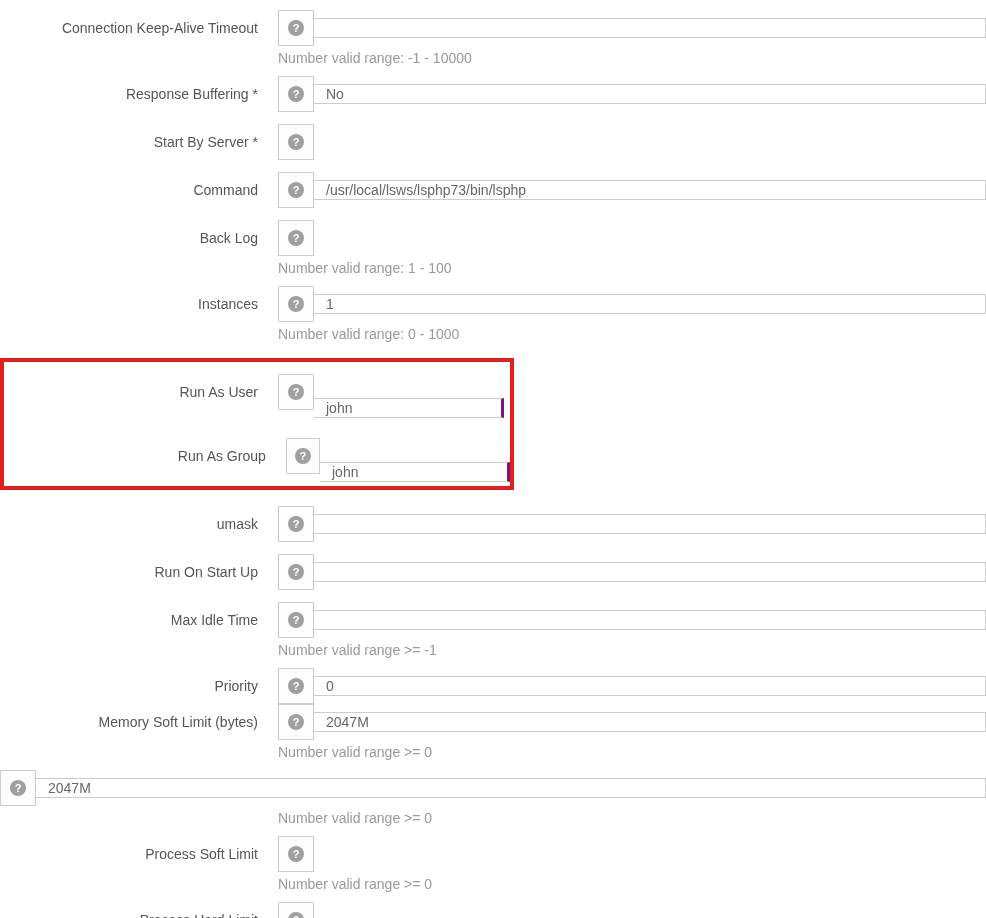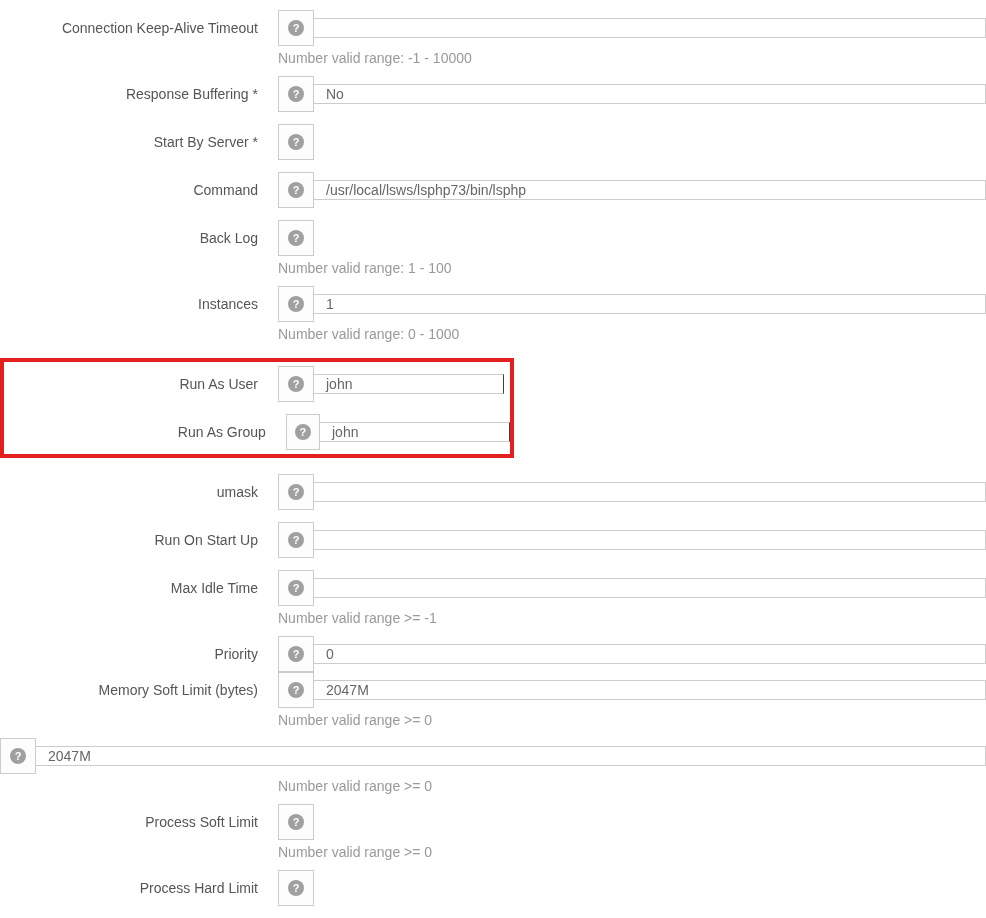--- a/index.html
+++ b/index.html
@@ -71,21 +71,22 @@
     .spacer-sm {
       height: 10px;
     }
     .highlight-box {
       border: 4px solid #e22020;
       padding: 4px 0;
       margin: 6px 0;
     }
     .highlight-box .input-col {
       flex: 0 0 190px;
-      border-right: 1px solid #701a75;
+      border-right: 3px solid #701a75;
+      margin-top: 32px;
     }
     .highlight-box .form-row {
       align-items: center;
     }
     .highlight-inner-gap {
       height: 12px;
     }
   </style>
 </head>
 <body>

